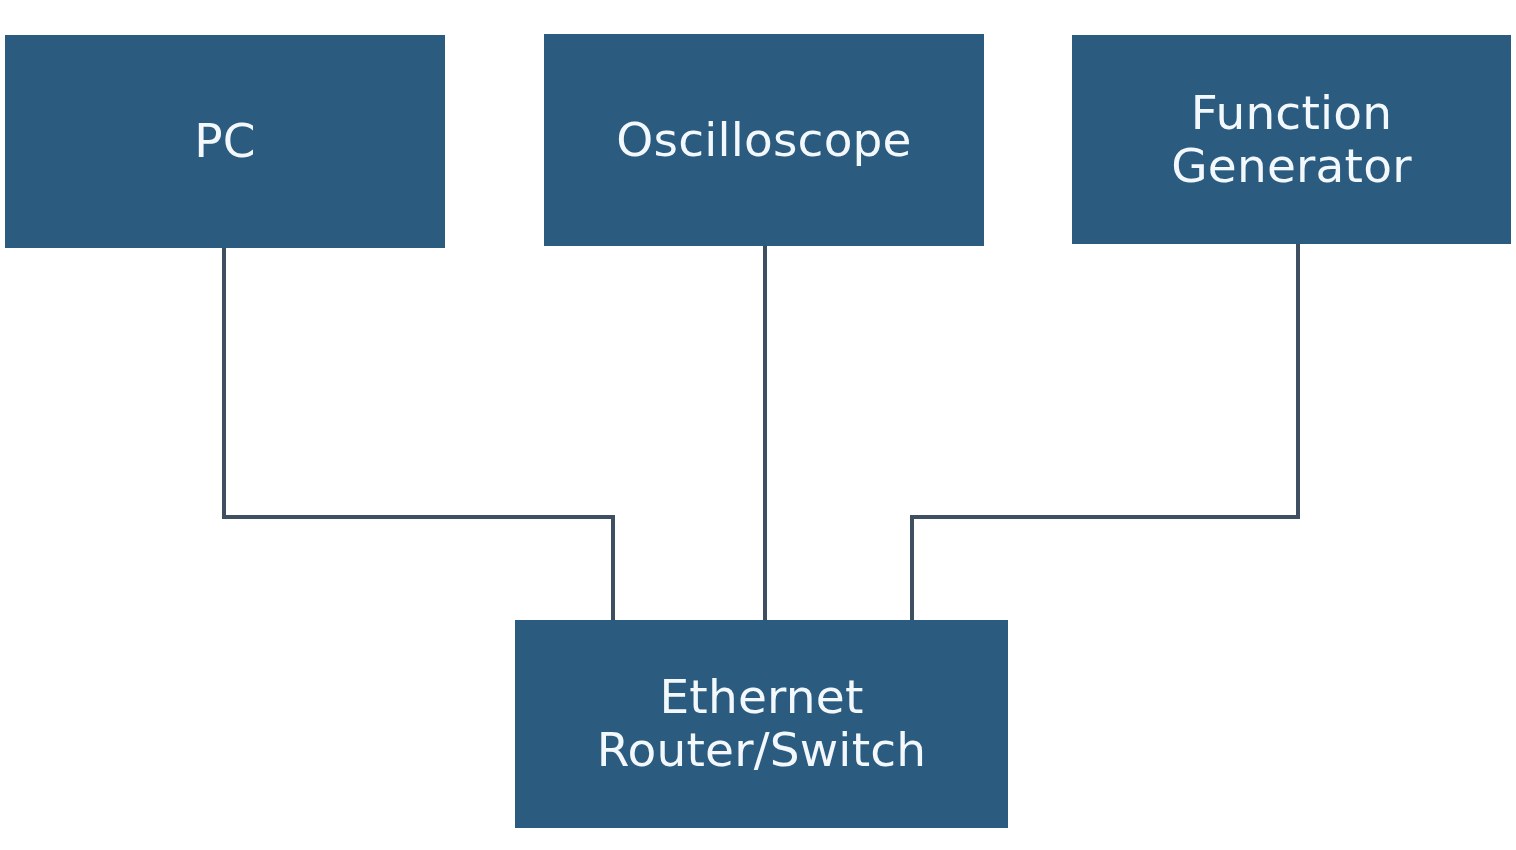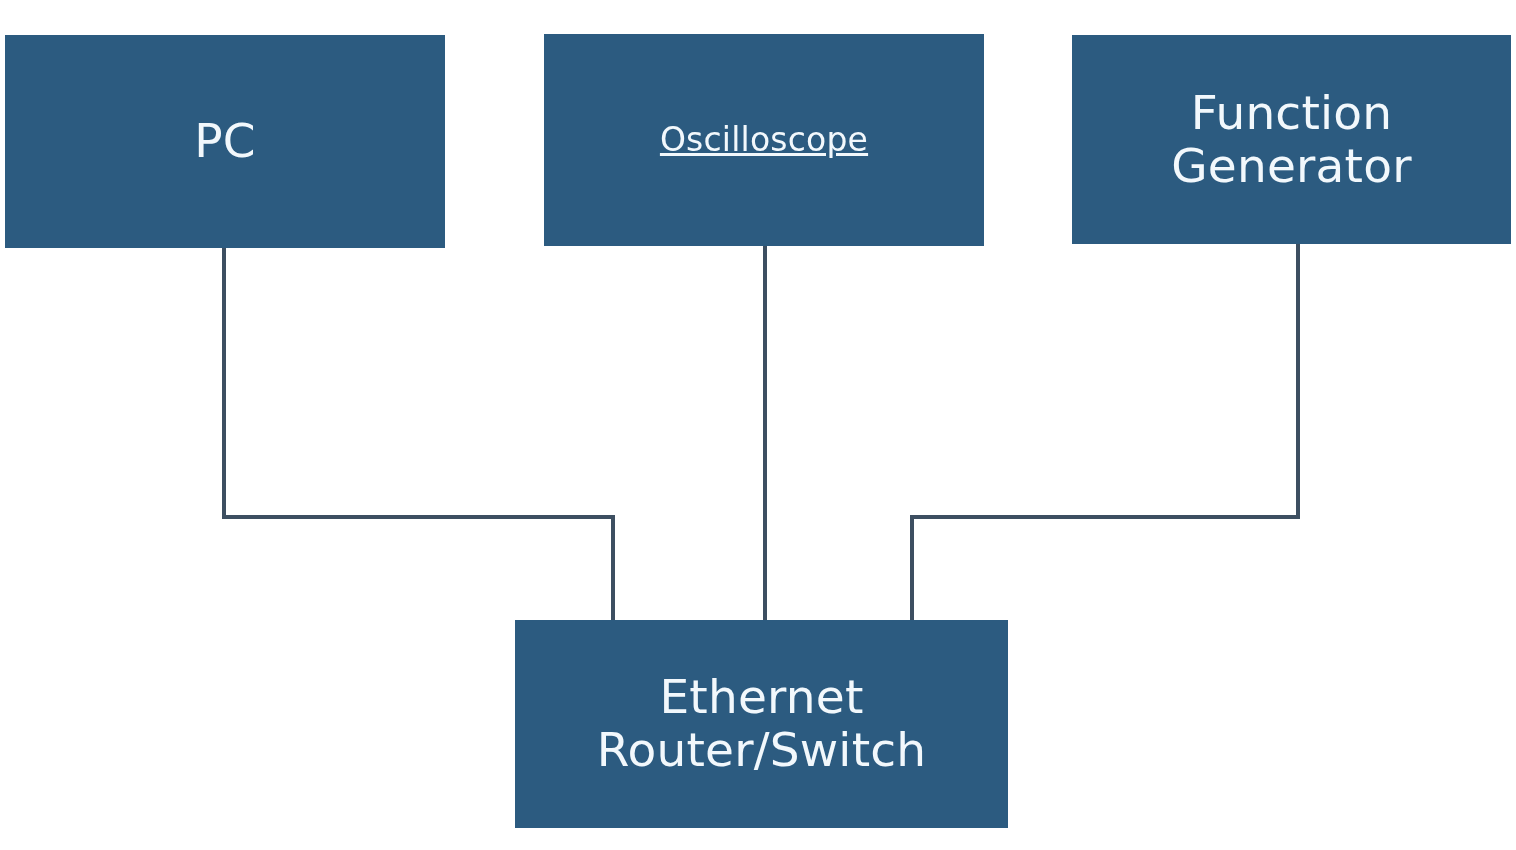--- a/index.html
+++ b/index.html
@@ -51,21 +51,21 @@
     height: 213px;
   }
   #node-pc .node-label { font-size: 47px; }
 
   #node-oscilloscope {
     left: 544px;
     top: 34px;
     width: 440px;
     height: 212px;
   }
-  #node-oscilloscope .node-label { font-size: 33px; text-decoration: underline; }
+  #node-oscilloscope .node-label { font-size: 47px; }
 
   #node-function-generator {
     left: 1072px;
     top: 35px;
     width: 439px;
     height: 209px;
   }
   #node-function-generator .node-label { font-size: 47px; }
 
   #node-ethernet-router {

